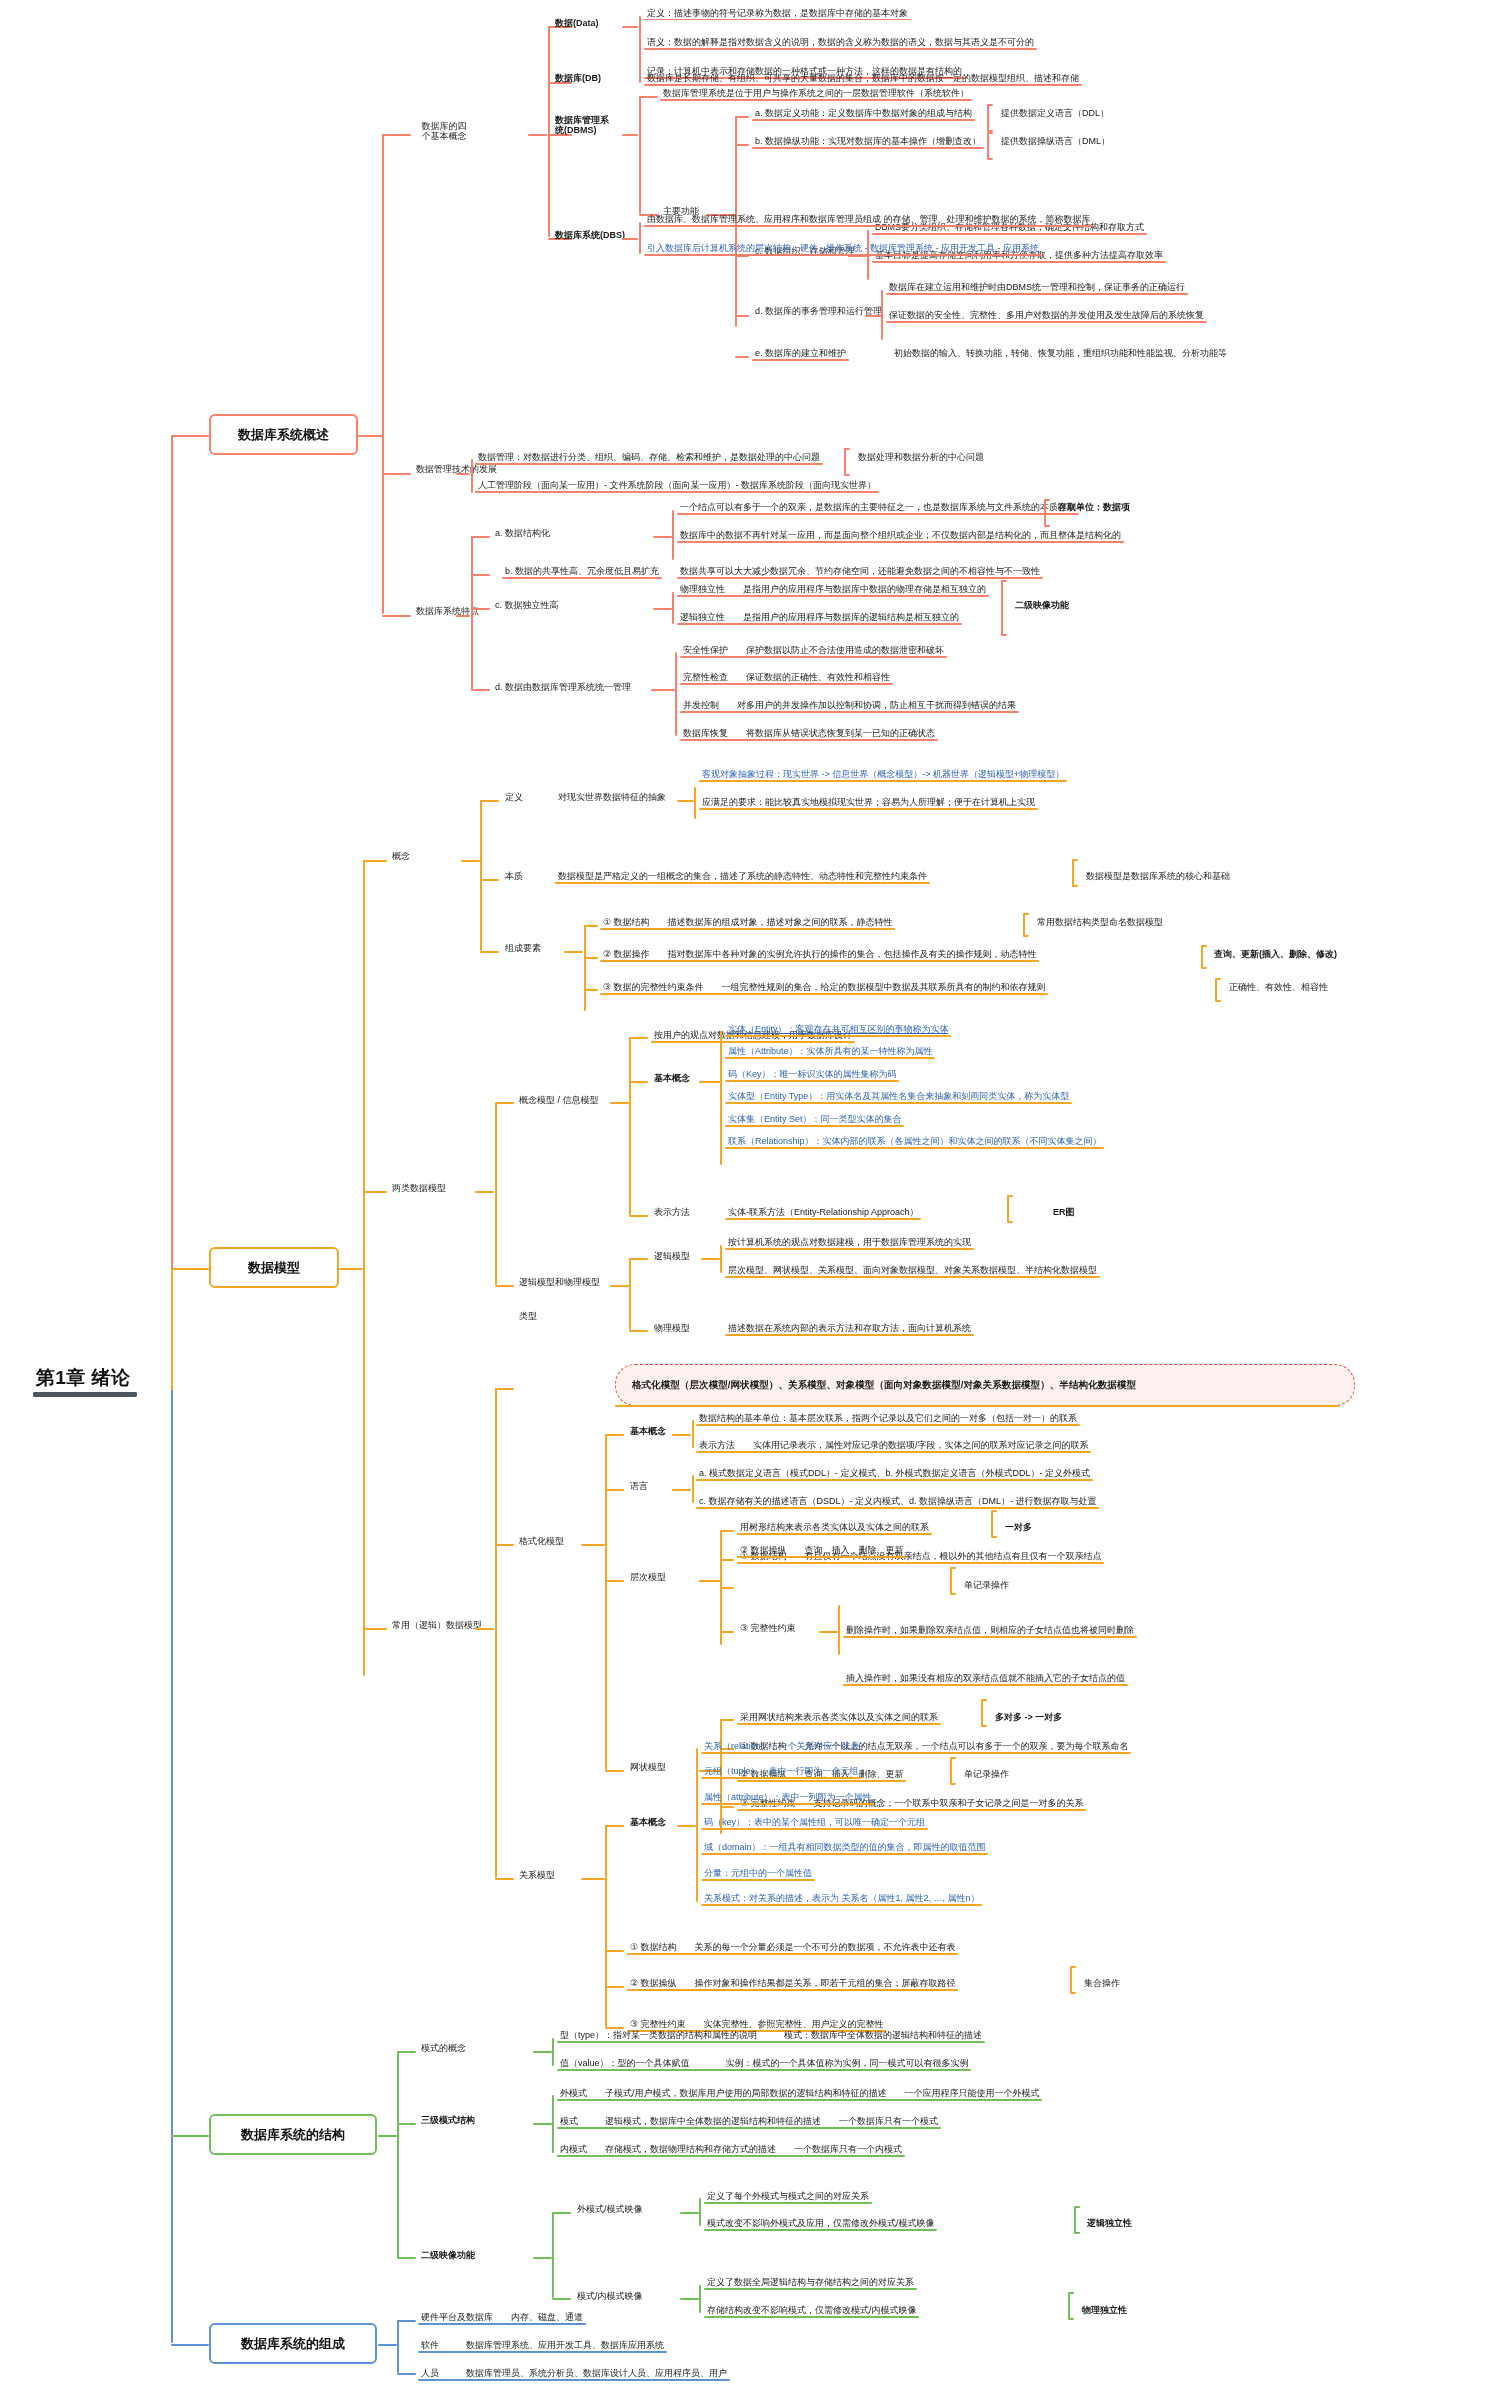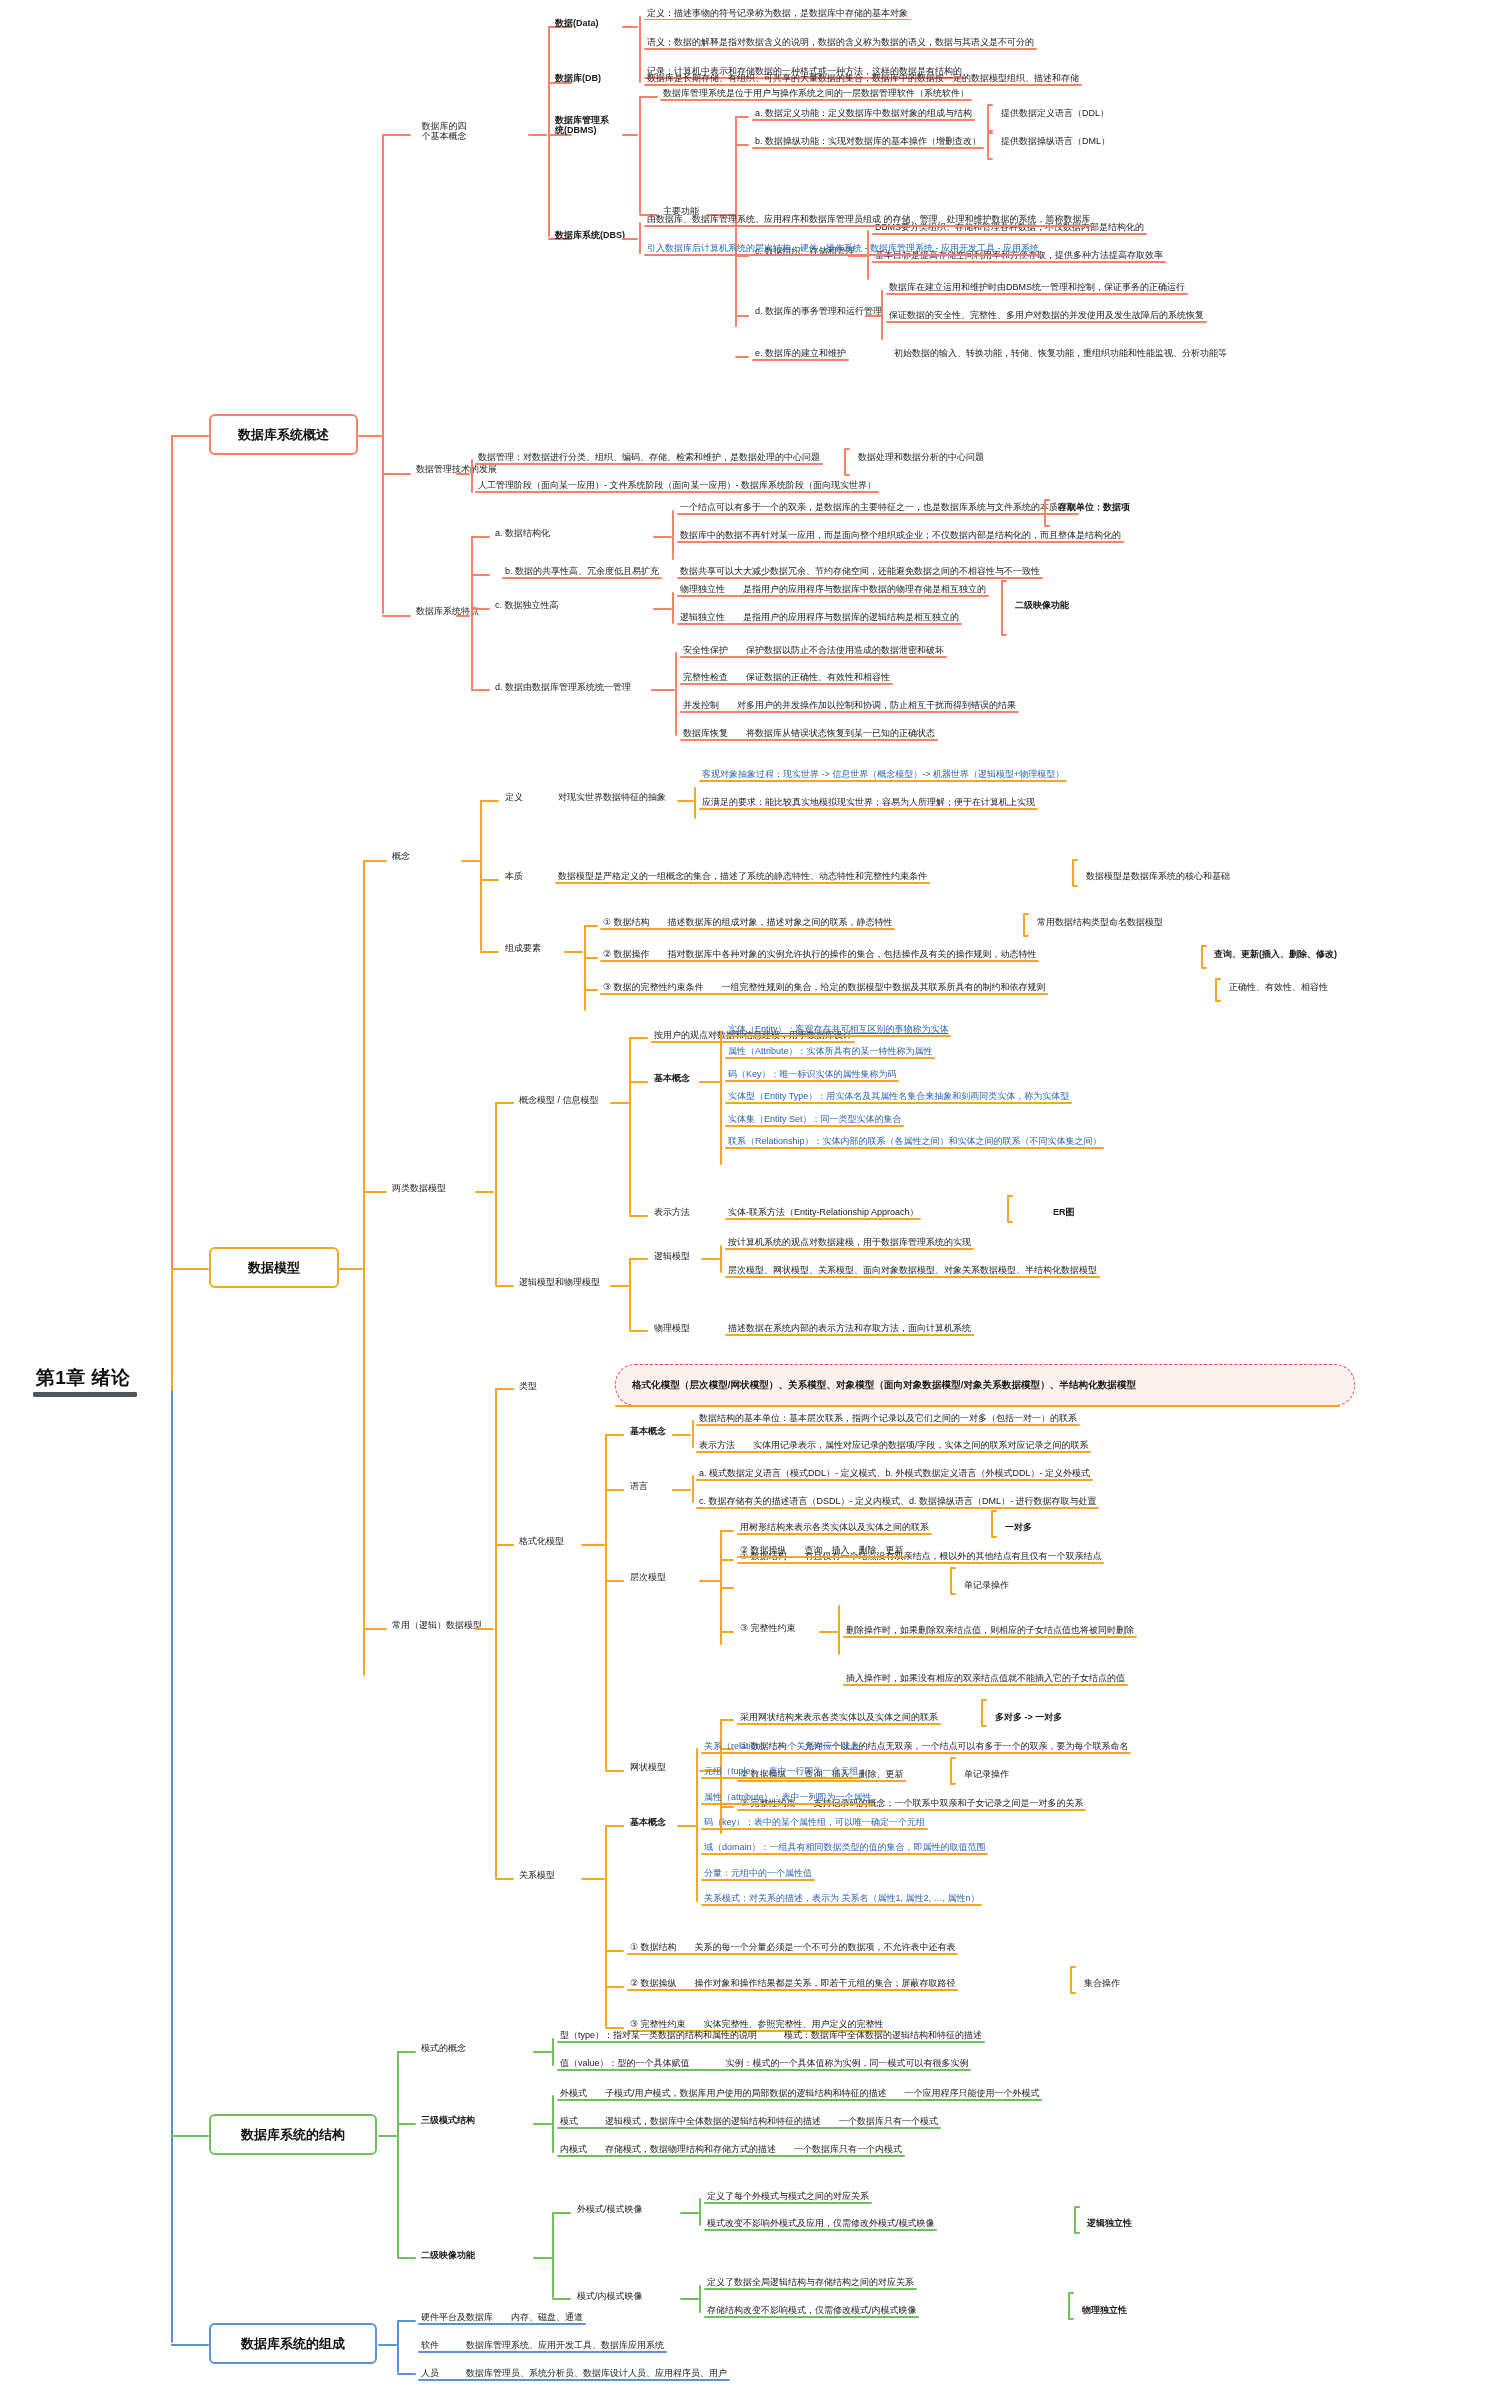--- a/index.html
+++ b/index.html
@@ -157,21 +157,21 @@
   <div class="node ul-red" style="left:752px; top:347px;">e. 数据库的建立和维护</div>
   <div class="node noul" style="left:891px; top:347px;">初始数据的输入、转换功能，转储、恢复功能，重组织功能和性能监视、分析功能等</div>
 
   <div class="brace" style="left:987px; top:104px; height:28px;"></div>
   <div class="node noul" style="left:998px; top:107px;">提供数据定义语言（DDL）</div>
   <div class="brace" style="left:987px; top:132px; height:28px;"></div>
   <div class="node noul" style="left:998px; top:135px;">提供数据操纵语言（DML）</div>
 
   <div class="vline c-red" style="left:867px; top:230px; height:50px;"></div>
   <div class="hline c-red" style="left:848px; top:255px; width:19px;"></div>
-  <div class="node ul-red" style="left:872px; top:221px;">DBMS要分类组织、存储和管理各种数据，不仅数据内部是结构化的</div>
+  <div class="node ul-red" style="left:872px; top:221px;">DBMS要分类组织、存储和管理各种数据，确定文件结构和存取方式</div>
   <div class="node ul-red" style="left:872px; top:249px;">基本目标是提高存储空间利用率和方便存取，提供多种方法提高存取效率</div>
 
   <div class="vline c-red" style="left:881px; top:290px; height:50px;"></div>
   <div class="hline c-red" style="left:865px; top:315px; width:17px;"></div>
   <div class="node ul-red" style="left:886px; top:281px;">数据库在建立运用和维护时由DBMS统一管理和控制，保证事务的正确运行</div>
   <div class="node ul-red" style="left:886px; top:309px;">保证数据的安全性、完整性、多用户对数据的并发使用及发生故障后的系统恢复</div>
 
   <div class="vline c-red" style="left:639px; top:222px; height:32px;"></div>
   <div class="hline c-red" style="left:622px; top:238px; width:16.3px;"></div>
   <div class="node ul-red" style="left:644px; top:213px;">由数据库、数据库管理系统、应用程序和数据库管理员组成 的存储、管理、处理和维护数据的系统，简称数据库</div>
@@ -309,21 +309,21 @@
   <div class="node ul-orange" style="left:725px; top:1236px;">按计算机系统的观点对数据建模，用于数据库管理系统的实现</div>
   <div class="node ul-orange" style="left:725px; top:1264px;">层次模型、网状模型、关系模型、面向对象数据模型、对象关系数据模型、半结构化数据模型</div>
   <div class="node ul-orange" style="left:725px; top:1322px;">描述数据在系统内部的表示方法和存取方法，面向计算机系统</div>
 
   <div class="vline c-orange" style="left:495px; top:1388px; height:490px;"></div>
   <div class="hline c-orange" style="left:475px; top:1628px; width:19px;"></div>
   <div class="hline c-orange" style="left:495px; top:1388px; width:19px;"></div>
   <div class="hline c-orange" style="left:495px; top:1544px; width:19px;"></div>
   <div class="hline c-orange" style="left:495px; top:1878px; width:19px;"></div>
 
-  <div class="node noul" style="left:516px; top:1380px;">类型</div>
+  <div class="node noul" style="left:516px; top:1310px;">类型</div>
   <div class="node noul" style="left:516px; top:1535px;">格式化模型</div>
   <div class="node noul" style="left:516px; top:1869px;">关系模型</div>
 
   <div class="capsule" style="left:615px; top:1364px; width:740px; height:42px;"></div>
   <div class="node b noul" style="left:629px; top:1378px; font-size:9.6px;">格式化模型（层次模型/网状模型）、关系模型、对象模型（面向对象数据模型/对象关系数据模型）、半结构化数据模型</div>
   <div class="hline c-orange" style="left:615px; top:1405px; width:725px;"></div>
 
   <div class="vline c-orange" style="left:605px; top:1434px; height:336px;"></div>
   <div class="hline c-orange" style="left:581px; top:1544px; width:24px;"></div>
   <div class="hline c-orange" style="left:605px; top:1434px; width:19px;"></div>

